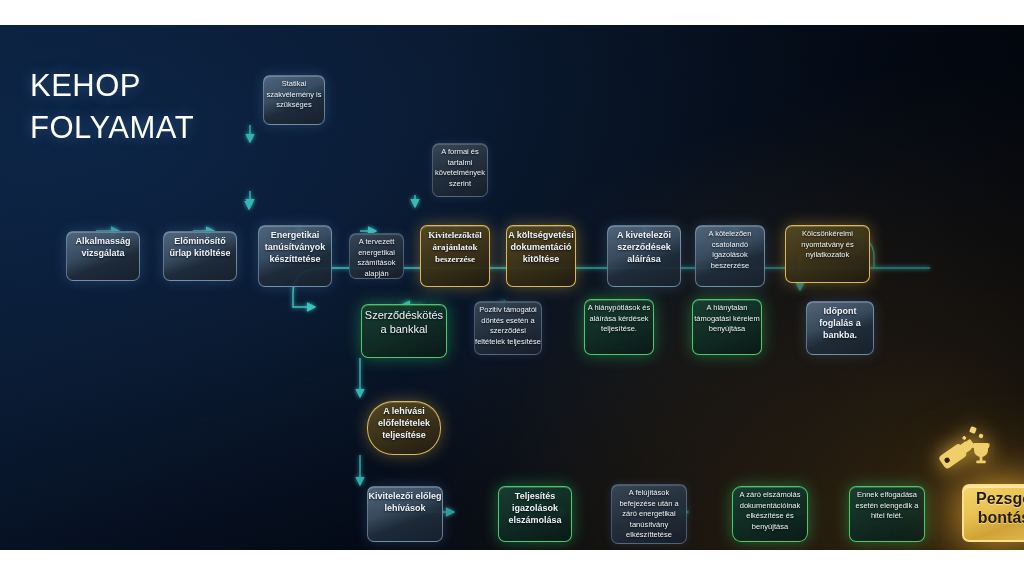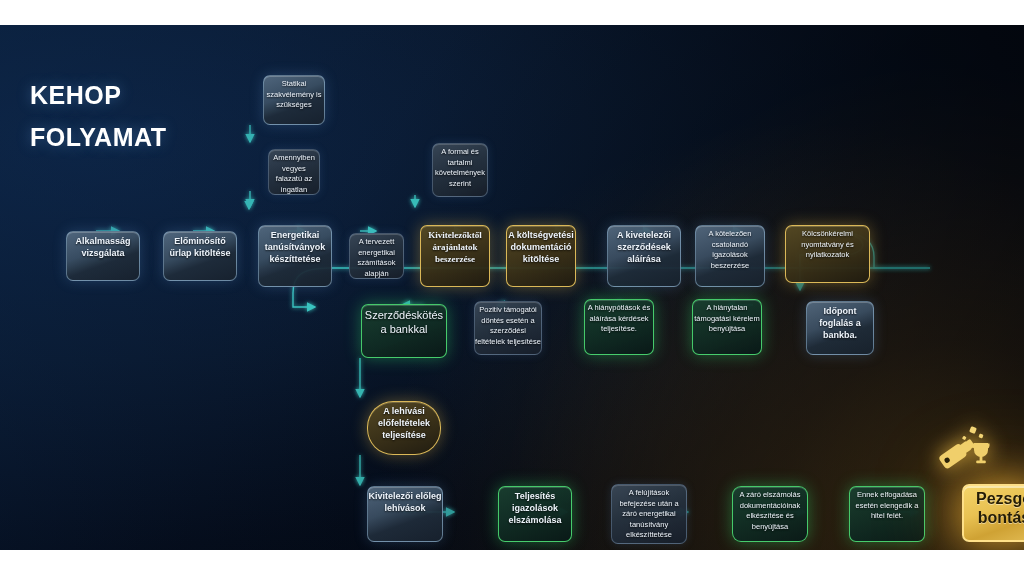--- a/index.html
+++ b/index.html
@@ -19,22 +19,22 @@
   
   #canvas:after{
     content:"";position:absolute;inset:0;pointer-events:none;
     background:linear-gradient(118deg, rgba(12,38,72,0.45) 0%, rgba(6,16,32,0.10) 35%, rgba(0,0,0,0.45) 72%, rgba(0,0,0,0.55) 100%);
   }
 
   #layer{position:absolute;inset:0;}
   #wires{position:absolute;left:0;top:0;width:1024px;height:525px;}
 
   .title{
-    position:absolute;left:30px;top:49px;
-    color:#ffffff;font-weight:bold;font-size:25px;line-height:42px;
+    position:absolute;left:30px;top:40px;
+    color:#ffffff;font-weight:normal;font-size:31px;line-height:42px;
     letter-spacing:0.5px;text-shadow:0 0 14px rgba(120,190,255,0.35);
     z-index:6;
   }
 
   .node{
     position:absolute;box-sizing:border-box;
     display:flex;justify-content:center;text-align:center;
     border-radius:7px;color:#eef4fb;
     padding:3px 0;z-index:5;
     overflow:hidden;
@@ -155,23 +155,20 @@
       </svg>
 
       <div class="title">
         <div>KEHOP</div>
         <div>FOLYAMAT</div>
       </div>
 
       <div class="node n-blue fs-sm" style="left:219px;top:50px;width:62px;height:50px;">
         <span>Statikai szakvélemény is szükséges</span>
       </div>
-      <div class="node n-slate fs-sm" style="left:224px;top:124px;width:52px;height:46px;">
-        <span>Amennyiben vegyes falazatú az ingatlan</span>
-      </div>
       <div class="node n-slate fs-sm" style="left:388px;top:118px;width:56px;height:54px;">
         <span>A formai és tartalmi követelmények szerint</span>
       </div>
 
       <div class="node n-blue fs-md" style="left:22px;top:206px;width:74px;height:50px;">
         <span>Alkalmasság vizsgálata</span>
       </div>
       <div class="node n-blue fs-md" style="left:119px;top:206px;width:74px;height:50px;">
         <span>Előminősítő űrlap kitöltése</span>
       </div>

